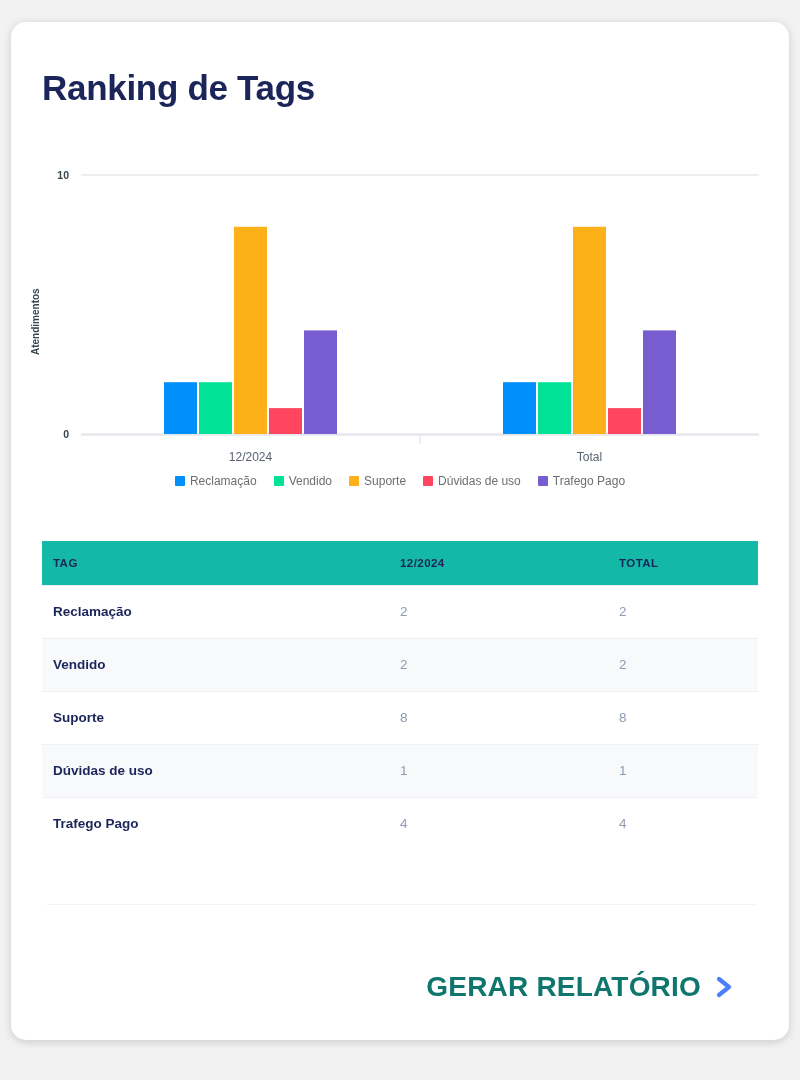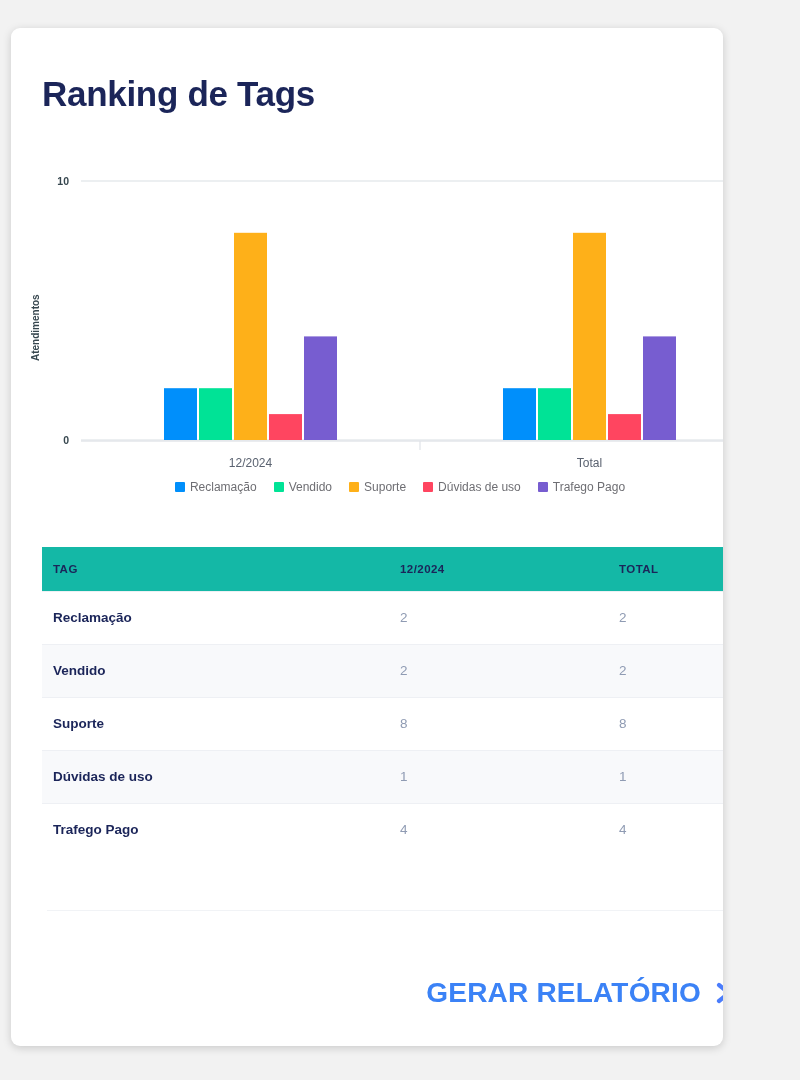--- a/index.html
+++ b/index.html
@@ -14,25 +14,25 @@
   body {
     background: #f2f2f2;
     font-family: "Liberation Sans", sans-serif;
     -webkit-font-smoothing: antialiased;
   }
 
   
   .card {
     position: absolute;
     left: 11px;
-    top: 28px;
-    width: 712px;
+    top: 22px;
+    width: 778px;
     height: 1018px;
     background: #ffffff;
-    border-radius: 9px;
+    border-radius: 15px;
     box-shadow: 0 2px 9px rgba(0,0,0,0.17);
     overflow: hidden;
   }
 
   
   .card-title {
     position: absolute;
     left: 31px;
     top: 46px;
     font-size: 35px;
@@ -156,21 +156,21 @@
     background: none;
     border: none;
     cursor: pointer;
     font-family: inherit;
     padding: 4px 2px;
   }
   .report-label {
     font-size: 28px;
     font-weight: bold;
     letter-spacing: 0.2px;
-    color: #3b82f6;
+    color: #0f766e;
     white-space: nowrap;
   }
   .chevron-icon {
     display: inline-flex;
     align-items: center;
     color: #4b7dfc;
   }
 </style>
 </head>
 <body>

